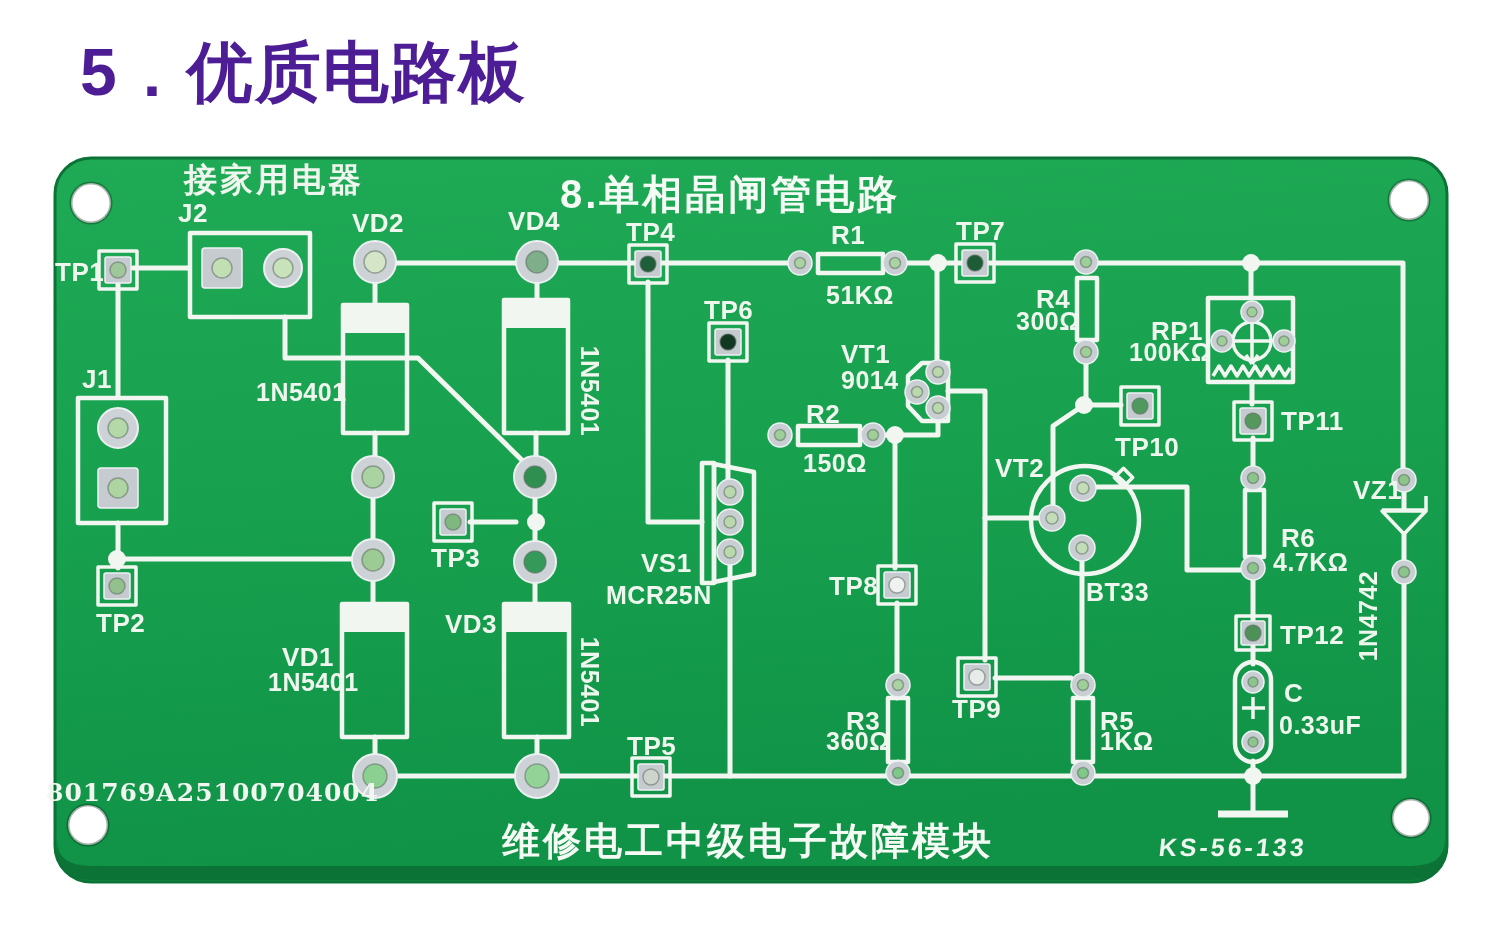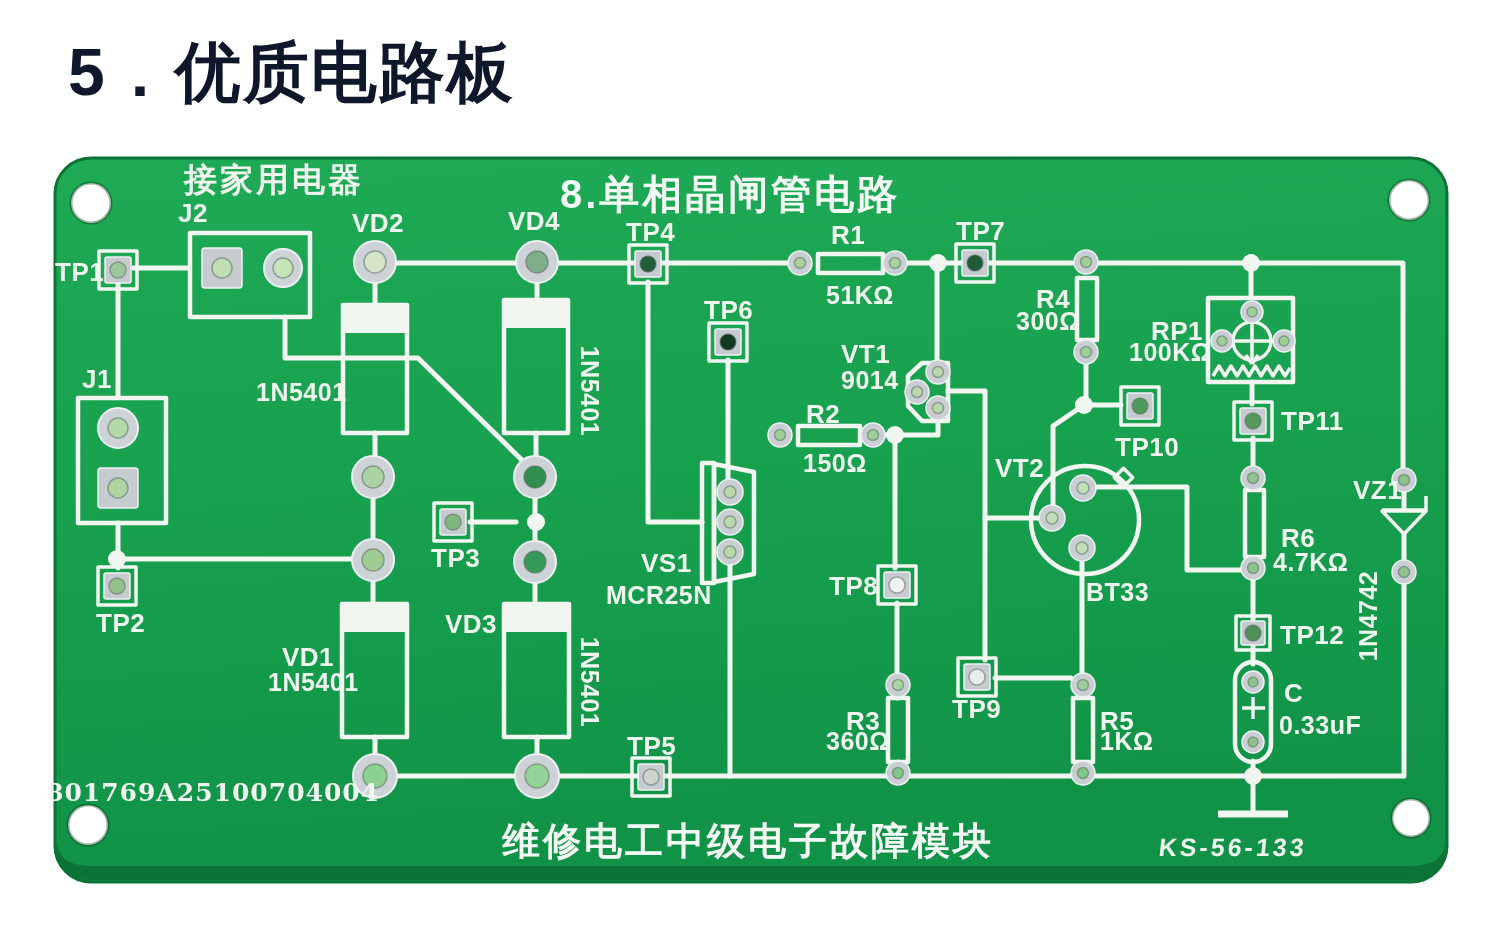--- a/index.html
+++ b/index.html
@@ -1,20 +1,20 @@
 <!DOCTYPE html>
 <html><head>
 <meta charset="utf-8">
 <style>
   html,body{margin:0;padding:0;background:#ffffff;width:1500px;height:946px;overflow:hidden;}
   #stage{position:relative;width:1500px;height:946px;background:#fff;}
   #heading{
-    position:absolute;left:68px;top:28px;
+    position:absolute;left:80px;top:28px;
     font:700 66px "Liberation Sans","DejaVu Sans",sans-serif;
-    color:#0f172a;letter-spacing:2px;white-space:nowrap;
+    color:#4c1d95;letter-spacing:2px;white-space:nowrap;
   }
   svg{position:absolute;left:0;top:0;}
   .trace{fill:none;stroke:#f1f6f1;stroke-width:5;stroke-linecap:round;stroke-linejoin:round;}
   .silk{fill:none;stroke:#f1f6f1;stroke-width:4.5;stroke-linejoin:round;}
   .silkthin{fill:none;stroke:#f1f6f1;stroke-width:3.5;stroke-linejoin:round;}
   .silkfill{fill:#f1f6f1;}
   .dot{fill:#f1f6f1;}
   .padbig{fill:#cdd2d7;stroke:#edf0f2;stroke-width:2;}
   .padsml{fill:#c9ced3;stroke:#eef1f3;stroke-width:1.5;}
   .metal{fill:#c6cbd0;stroke:#eef1f3;stroke-width:1.5;}

